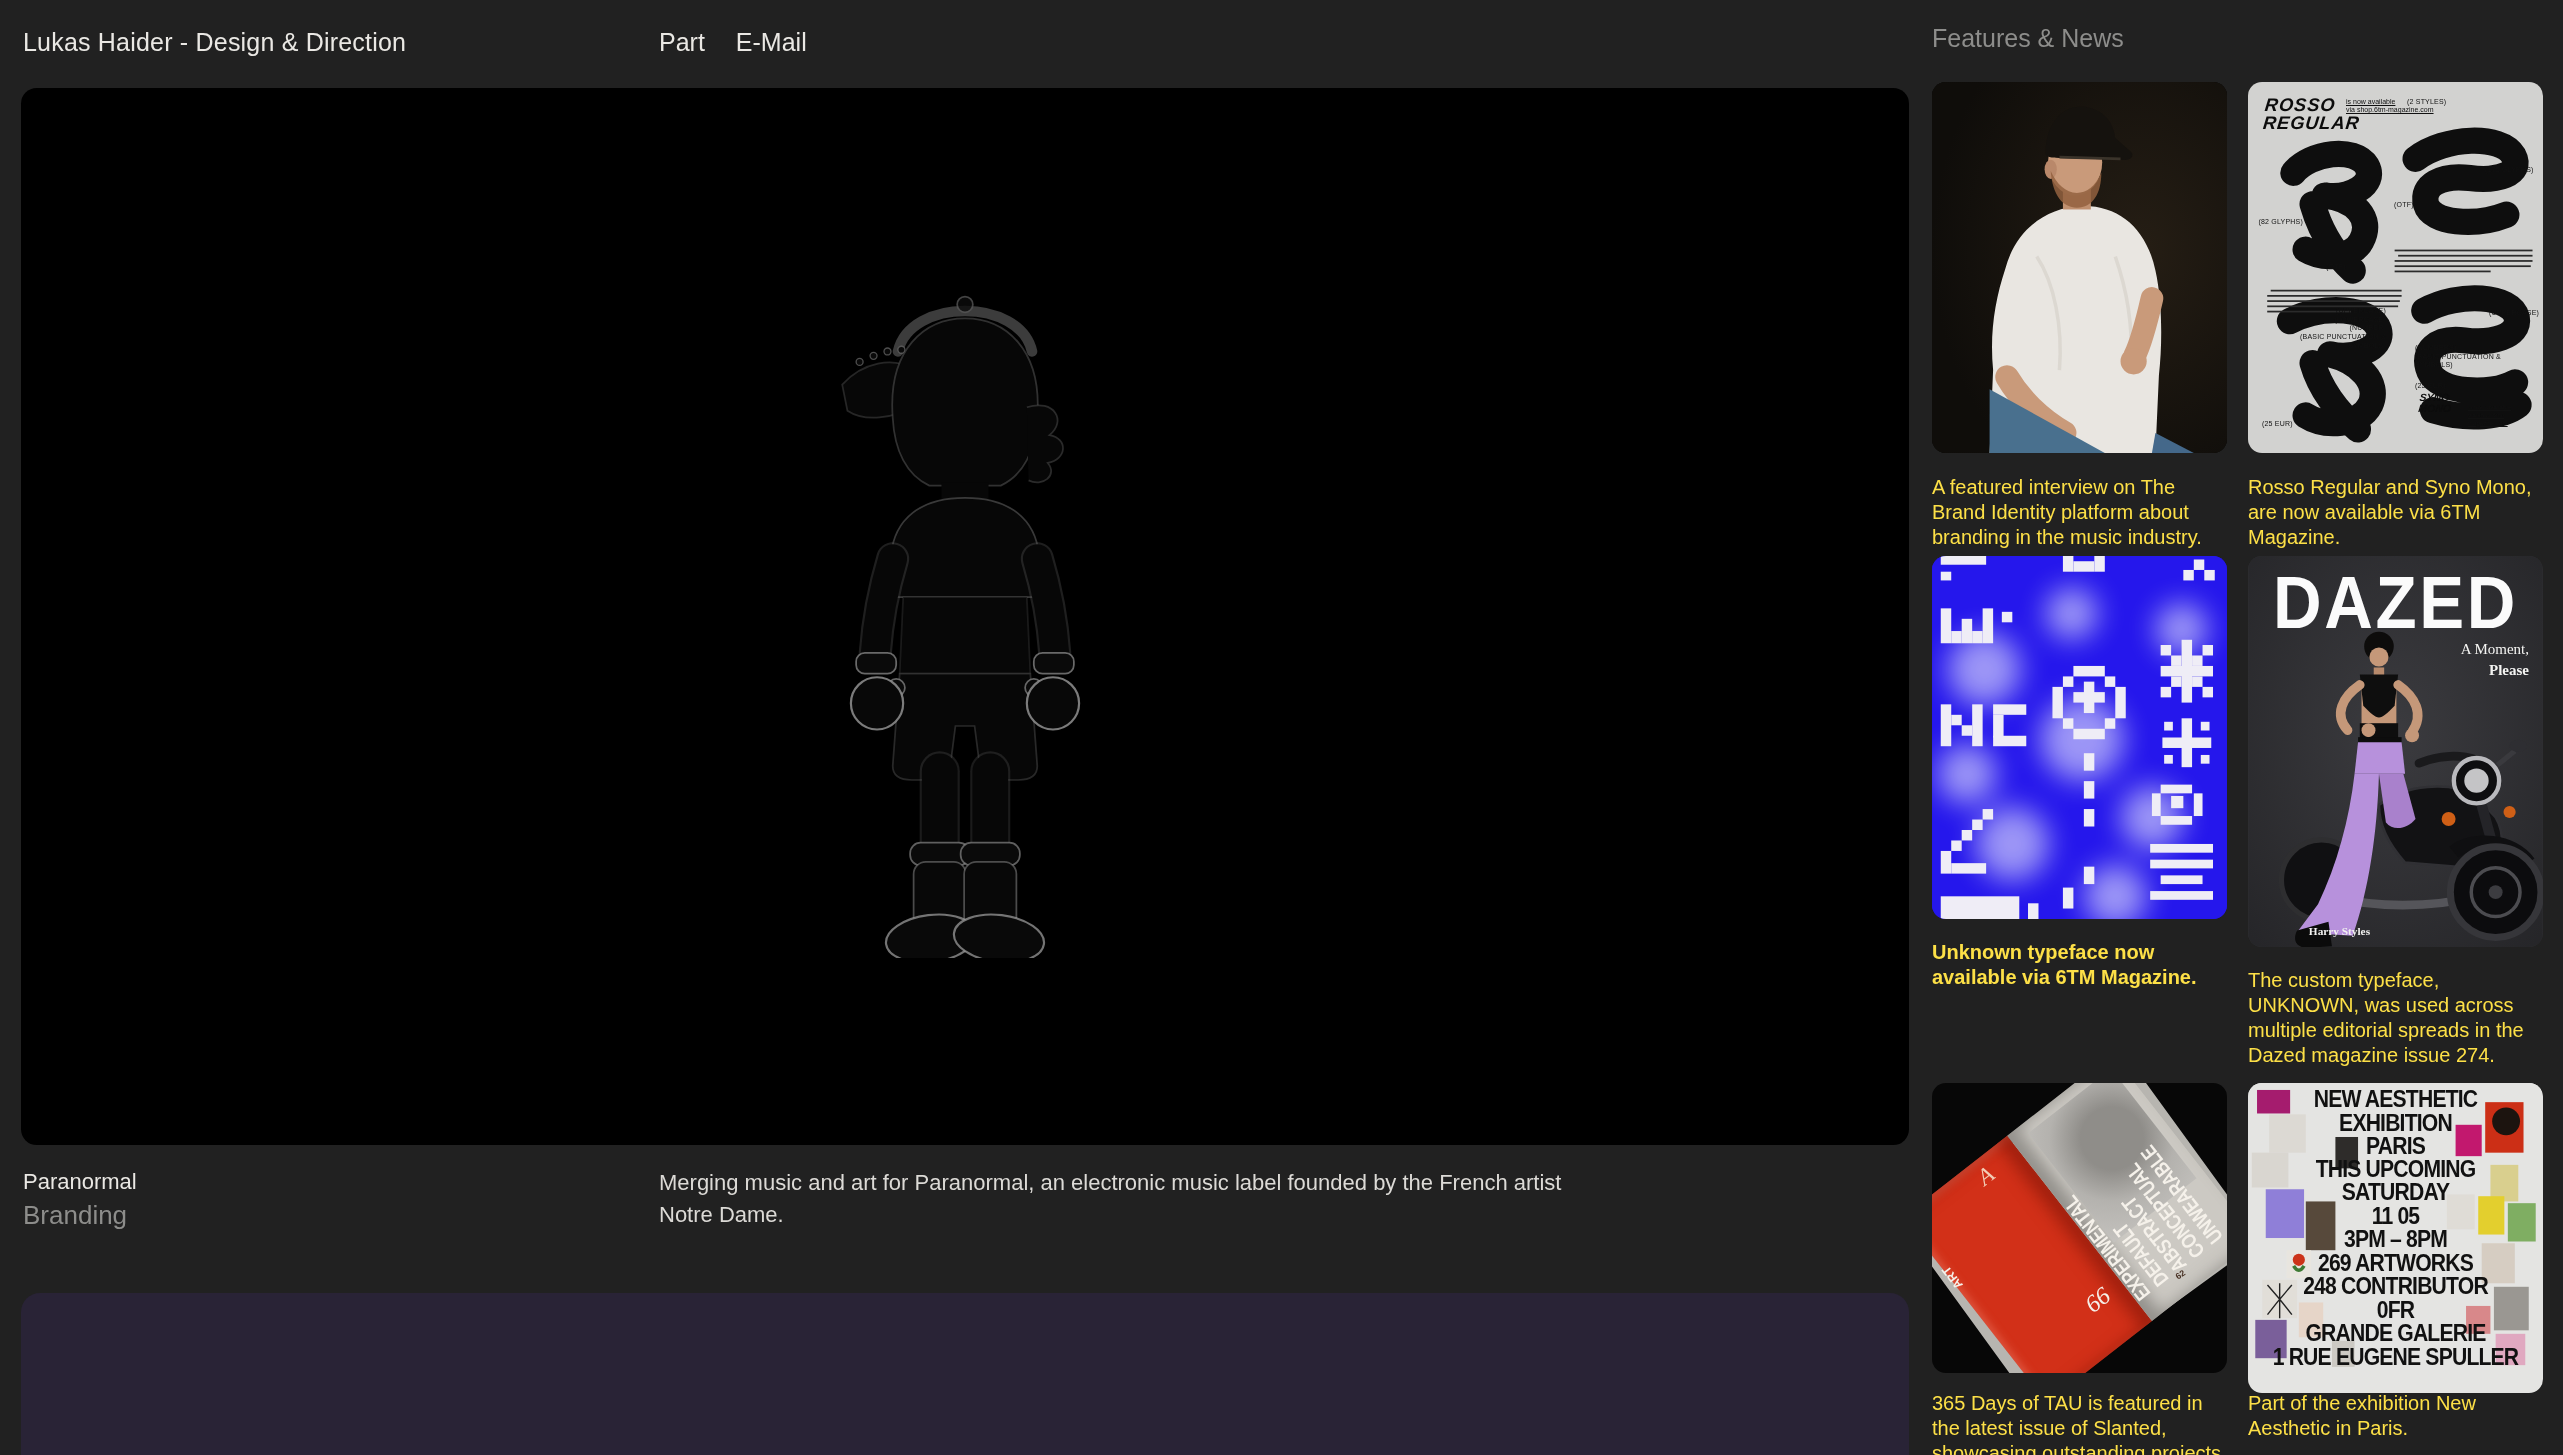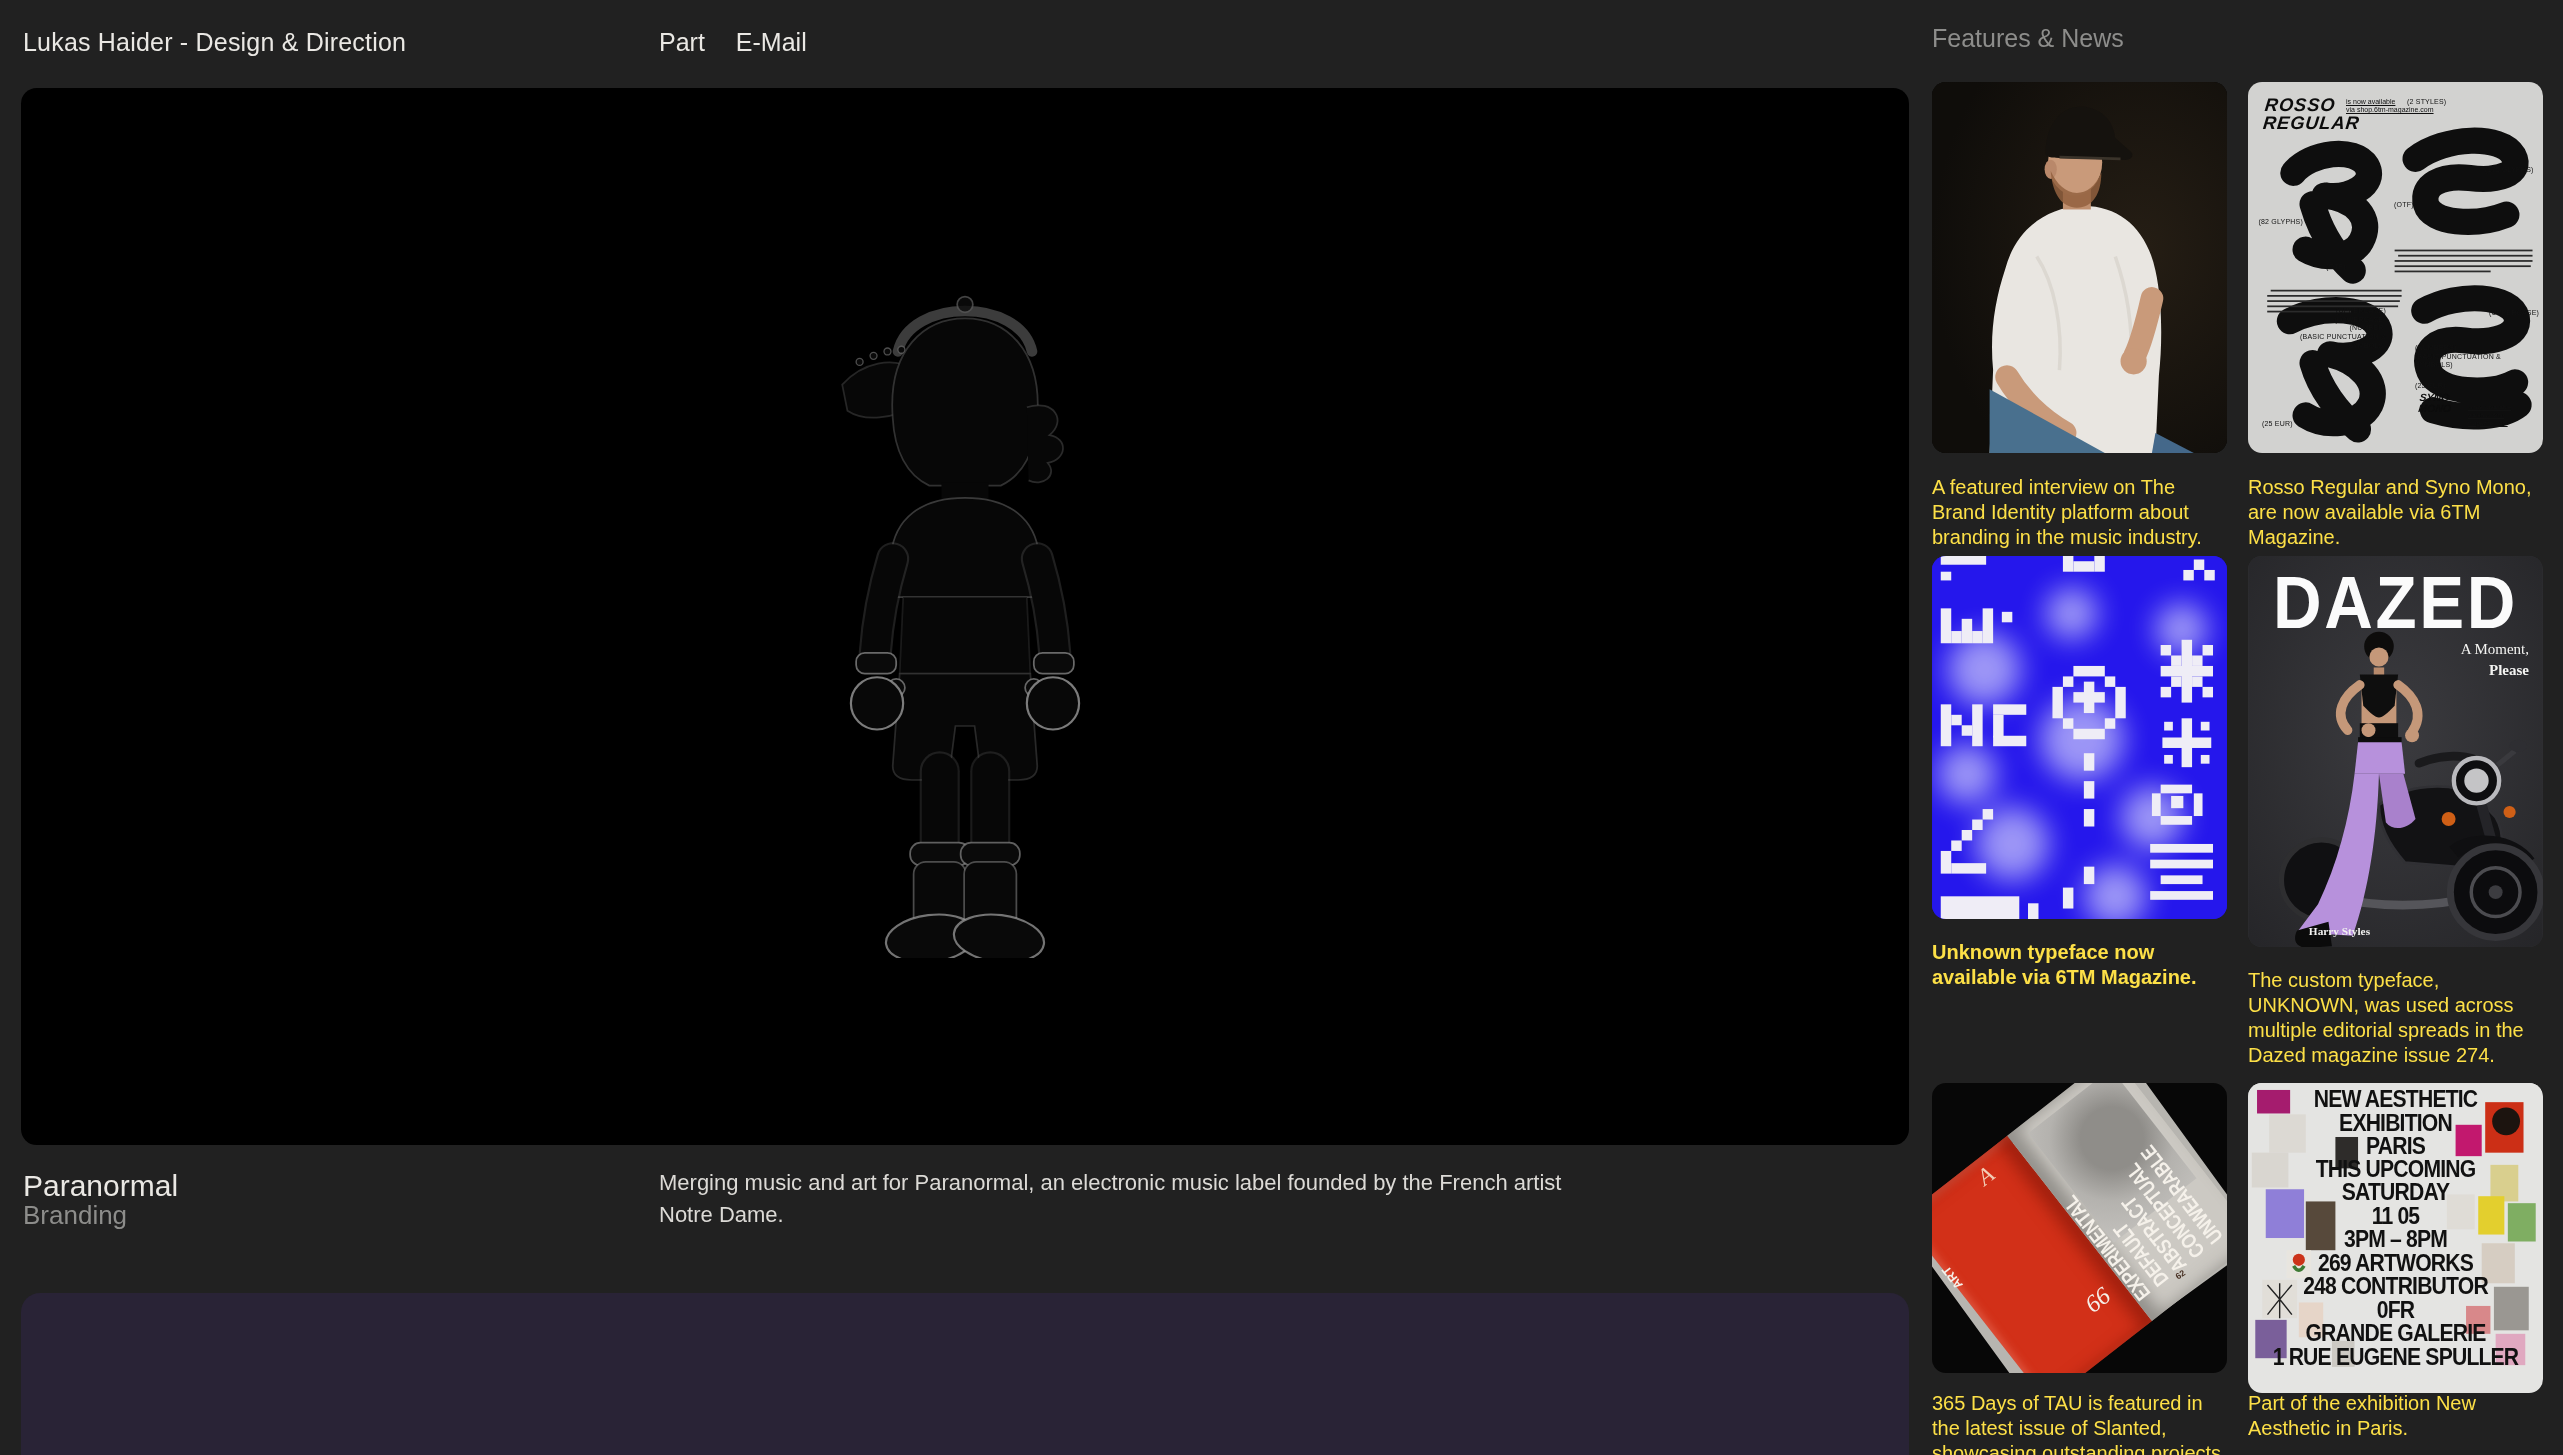--- a/index.html
+++ b/index.html
@@ -12,21 +12,21 @@
   }
   
   .site-title { position:absolute; left:23px; top:28px; font-size:25px; letter-spacing:0.2px; color:#eae8e4; cursor:pointer; }
   .nav { position:absolute; left:659px; top:28px; display:flex; gap:31px; font-size:25px; }
   .nav span { cursor:pointer; color:#eae8e4; }
   
   .hero { position:absolute; left:21px; top:88px; width:1888px; height:1057px;
           background:#000; border-radius:15.7px; overflow:hidden; display:flex; justify-content:center; cursor:pointer; }
   .hero svg { margin-top:190px; display:block; }
   
-  .project-name { position:absolute; left:23px; top:1169px; font-size:30px; color:#eae8e4; }
+  .project-name { position:absolute; left:23px; top:1169px; font-size:22px; color:#eae8e4; }
   .project-cat  { position:absolute; left:23px; top:1200px; font-size:26px; color:#8d8d8b; }
   .project-desc { position:absolute; left:659px; top:1167px; width:946px; font-size:22px; line-height:32px; color:#dcdad6; }
   
   .next-panel { position:absolute; left:21px; top:1293px; width:1888px; height:163px;
                 background:#292336; border-radius:19px 19px 0 0; cursor:pointer; }
   
   .rail { position:absolute; left:1932px; top:0; width:631px; height:1456px; }
   .rail-h { position:absolute; left:0; top:24.4px; font-size:25px; color:#8d8d8b; }
   .tile { position:absolute; width:295px; border-radius:14px; overflow:hidden; background:#000; cursor:pointer; }
   .tile > svg { display:block; position:absolute; left:0; top:0; }

